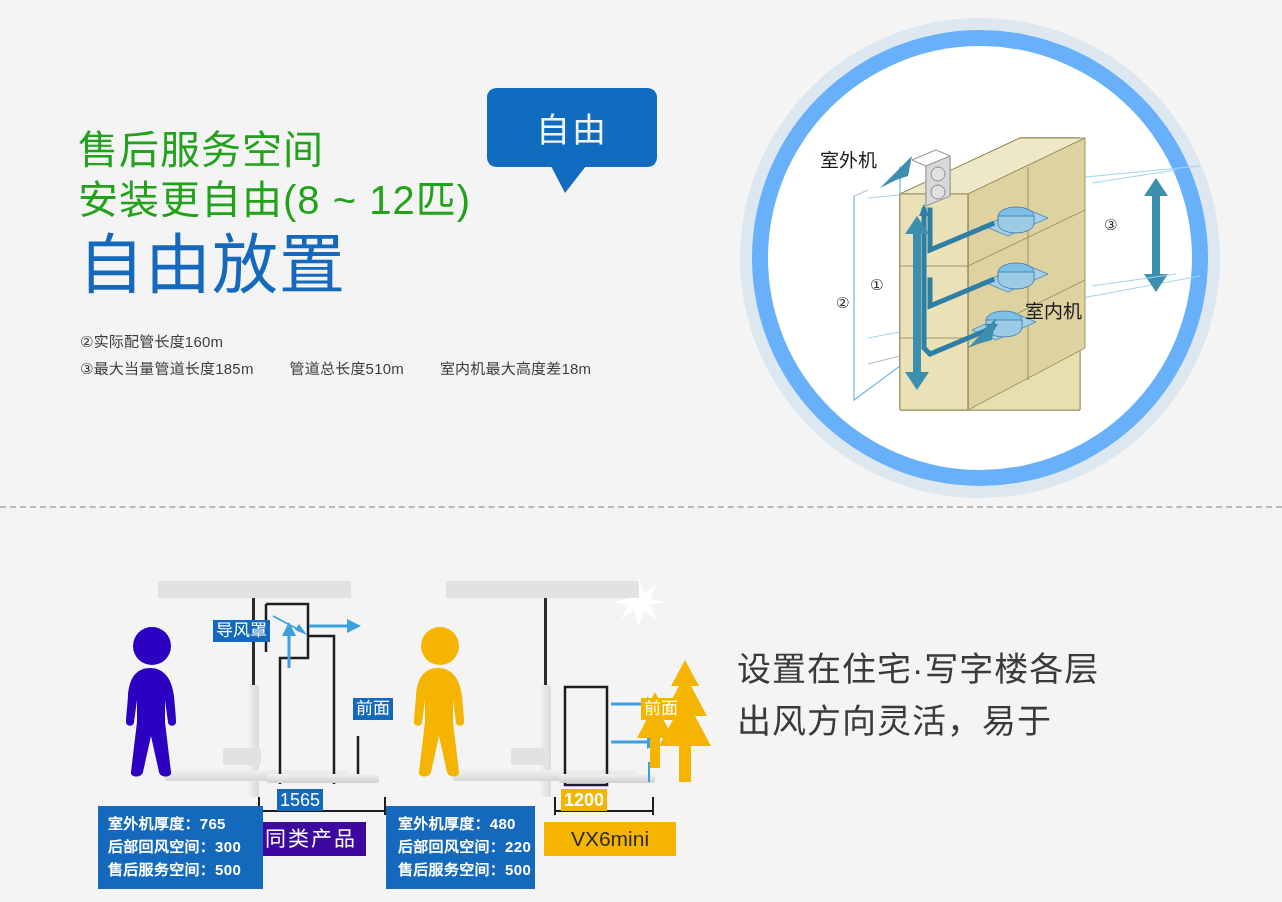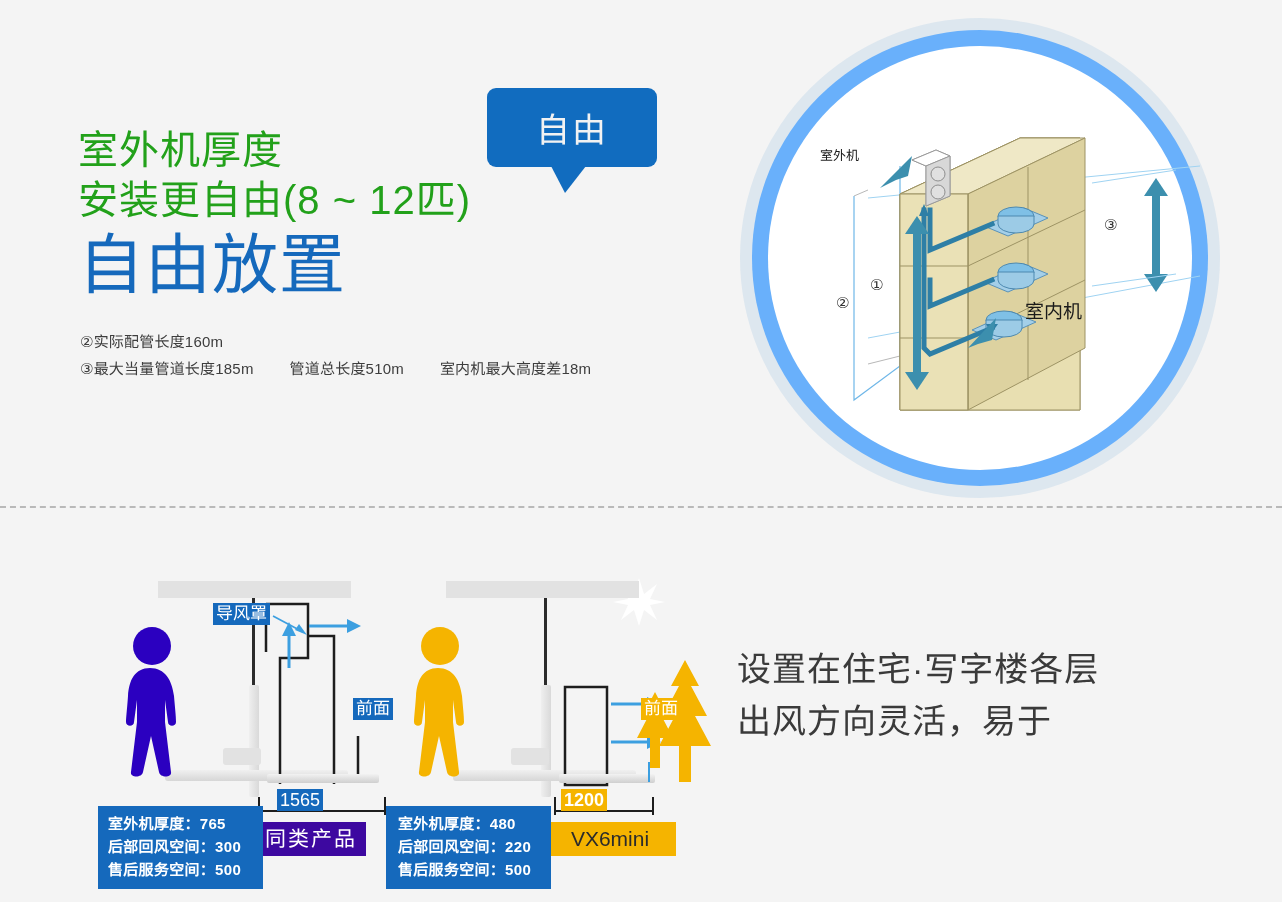--- a/index.html
+++ b/index.html
@@ -67,21 +67,21 @@
     position: absolute; left: 12px; top: 12px; width: 456px; height: 456px;
     border-radius: 50%; background: #69b0fb;
   }
   .ring-inner {
     position: absolute; left: 28px; top: 28px; width: 424px; height: 424px;
     border-radius: 50%; background: #ffffff;
   }
   .bldg-svg { position: absolute; left: 0; top: 0; }
   .lbl-outdoor {
     position: absolute; left: 80px; top: 127px;
-    font-size: 13px; color: #1a1a1a; white-space: nowrap;
+    font-size: 19px; color: #1a1a1a; white-space: nowrap;
   }
   .lbl-indoor {
     position: absolute; left: 285px; top: 278px;
     font-size: 19px; color: #1a1a1a; white-space: nowrap;
   }
   .circ-num { position: absolute; font-size: 15px; color: #333; }
 
   
   .divider {
     position: absolute; left: 0; top: 506px; width: 1282px; height: 0;
@@ -159,21 +159,21 @@
   }
 
   .sparkle { position: absolute; left: 518px; top: 6px; }
 </style>
 </head>
 <body>
 
 <div class="top-section">
 
   <div class="headline-block">
-    <div class="hl-line hl-green">室外机厚度</div>
+    <div class="hl-line hl-green">售后服务空间</div>
     <div class="hl-line hl-green">安装更自由(8 ~ 12匹)</div>
     <div class="hl-line hl-blue">自由放置</div>
   </div>
 
   <div class="bubble">
     <span class="bubble-text">自由</span>
   </div>
   <div class="bubble-tail"></div>
 
   <div class="notes">
@@ -312,21 +312,21 @@
         <g stroke="#3c9fe0" stroke-width="3" fill="none">
           <line x1="22" y1="58" x2="22" y2="22"></line>
           <line x1="42" y1="16" x2="86" y2="16"></line>
         </g>
         <polygon fill="#3c9fe0" points="22,12 15,26 29,26"></polygon>
         <polygon fill="#3c9fe0" points="94,16 80,9 80,23"></polygon>
         <line x1="6" y1="6" x2="36" y2="22" stroke="#3c9fe0" stroke-width="1.6"></line>
         <polygon fill="#3c9fe0" points="40,25 28,20 32,14"></polygon>
       </svg>
 
-      <div class="tag tag-blue" style="left:118px; top:33px;">导风罩</div>
+      <div class="tag tag-blue" style="left:118px; top:50px;">导风罩</div>
       <div class="tag tag-blue" style="left:258px; top:128px;">前面</div>
 
       <svg style="position:absolute; left:160px; top:225px;" width="136" height="22" viewBox="0 0 136 22">
         <g stroke="#1d1d1d" stroke-width="2">
           <line x1="4" y1="2" x2="4" y2="20"></line>
           <line x1="130" y1="2" x2="130" y2="20"></line>
           <line x1="4" y1="16" x2="130" y2="16"></line>
         </g>
       </svg>
       <div class="tag tag-dim-blue" style="left:182px; top:219px;">1565</div>
@@ -390,21 +390,21 @@
         <g stroke="#1d1d1d" stroke-width="2">
           <line x1="4" y1="2" x2="4" y2="20"></line>
           <line x1="102" y1="2" x2="102" y2="20"></line>
           <line x1="4" y1="16" x2="102" y2="16"></line>
         </g>
       </svg>
       <div class="tag tag-dim-yellow" style="left:178px; top:219px;font-weight:bold;">1200</div>
 
       <div class="name-plate plate-yellow" style="left:161px; top:252px; width:132px;">VX6mini</div>
 
-      <div class="spec-box" style="left:3px; top:236px; width:165px;padding-left:12px;">
+      <div class="spec-box" style="left:3px; top:236px; width:149px;padding-left:12px;">
         <div class="spec-line">
           <span>室外机厚度：</span><span>480</span>
         </div>
         <div class="spec-line">
           <span>后部回风空间：</span><span>220</span>
         </div>
         <div class="spec-line">
           <span>售后服务空间：</span><span>500</span>
         </div>
       </div>

